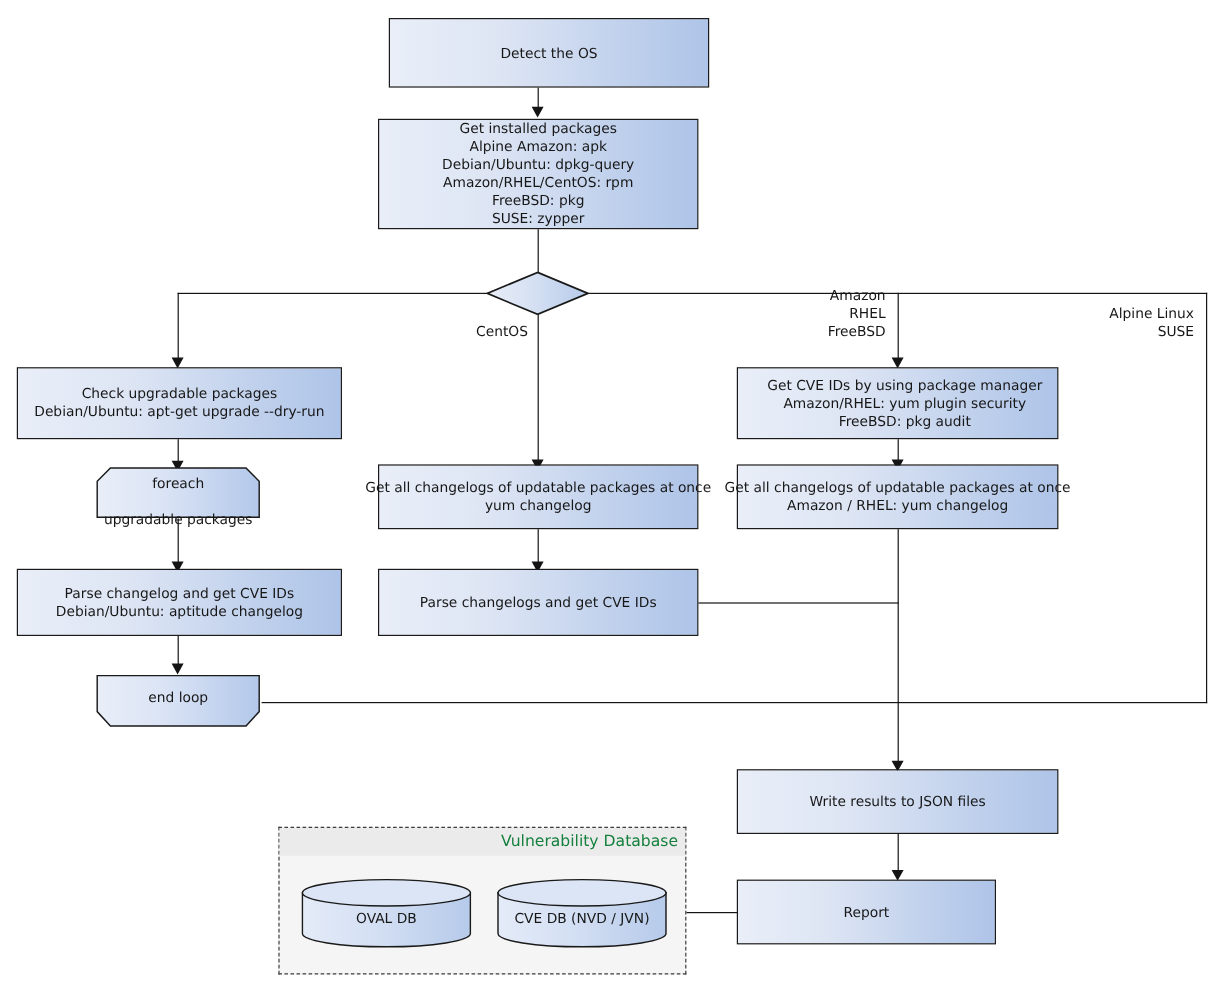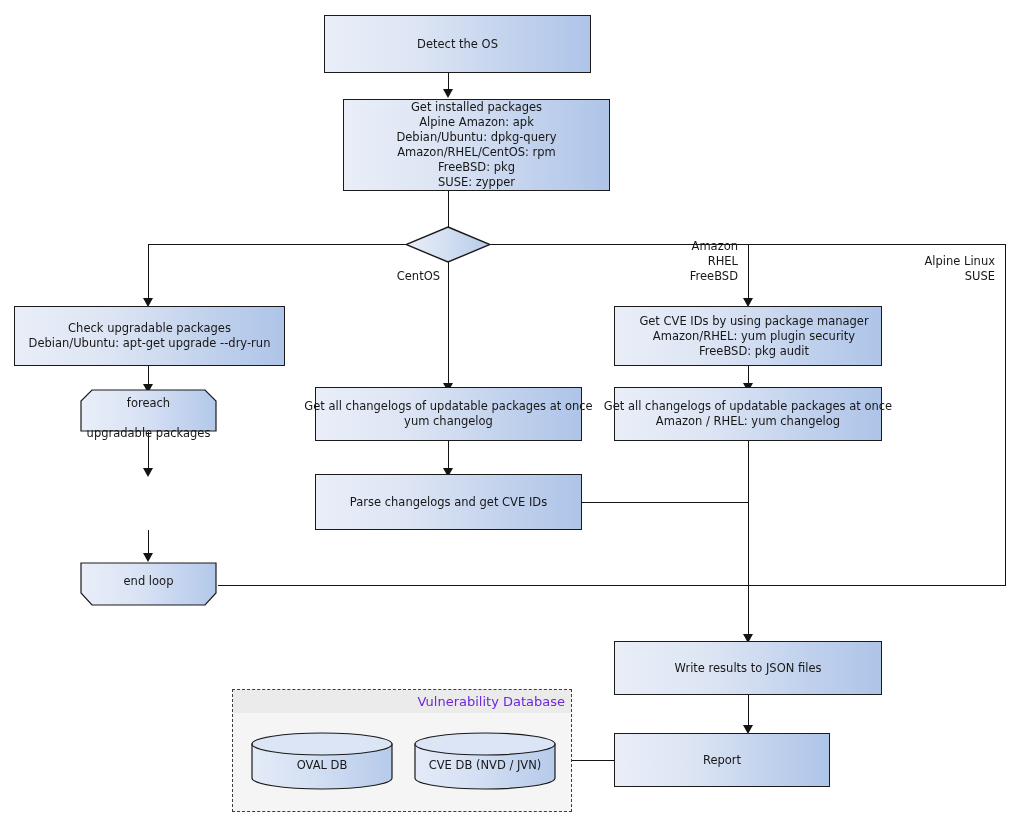--- a/index.html
+++ b/index.html
@@ -110,21 +110,21 @@
     left: 0; right: 0; top: 0;
     height: 23px;
     background: #ebebeb;
     border-bottom: 1px solid #ebebeb;
     display: flex;
     align-items: center;
     justify-content: flex-end;
     padding-right: 6px;
     box-sizing: border-box;
     font-size: 13px;
-    color: #6d28d9;
+    color: #15803d;
   }
   
   .cyl {
     position: absolute;
   }
   .cyl svg { display: block; }
   .cyl-label {
     position: absolute;
     inset: 0;
     display: flex;
@@ -195,21 +195,21 @@
 RHEL
 FreeBSD</div>
 
   <div class="edgelabel" style="left:875px; top:254px; width:120px; text-align:right;">Alpine Linux
 SUSE</div>
 
   <div class="node" style="left:324px; top:15px; width:267px; height:58px;">
     <span class="txt">Detect the OS</span>
   </div>
 
-  <div class="node" style="left:315px; top:99px; width:267px; height:92px;margin-left:28px;">
+  <div class="node" style="left:315px; top:99px; width:267px; height:92px;">
     <span class="txt">
       <span>Get installed packages</span><br>
       <span>Alpine Amazon: apk</span><br>
       <span>Debian/Ubuntu: dpkg-query</span><br>
       <span>Amazon/RHEL/CentOS: rpm</span><br>
       <span>FreeBSD: pkg</span><br>
       <span>SUSE: zypper</span>
     </span>
   </div>
 
@@ -245,20 +245,26 @@
       <path d="M1,42 L1,12 L12,1 L125,1 L136,12 L136,42 Z" fill="url(#gradLoopA)" stroke="#1a1a1a" stroke-width="1.2"></path>
     </svg>
     <div class="looplabel">
       <span>
         <span>foreach</span><br>
         <span>upgradable  packages</span>
       </span>
     </div>
   </div>
 
+  <div class="node" style="left:14px; top:474px; width:271px; height:56px;">
+    <span class="txt">
+      <span>Parse changelog and get  CVE IDs</span><br>
+      <span>Debian/Ubuntu: aptitude changelog</span>
+    </span>
+  </div>
 
   <div class="loopend" style="left:80px; top:562px; width:137px; height:44px;">
     <svg width="137" height="44" viewBox="0 0 137 44">
       <defs>
         <linearGradient id="gradLoopB" x1="0" y1="0" x2="1" y2="0">
           <stop offset="0%" stop-color="#e9eef8"></stop>
           <stop offset="40%" stop-color="#dbe4f5"></stop>
           <stop offset="100%" stop-color="#b3c8ea"></stop>
         </linearGradient>
       </defs>

